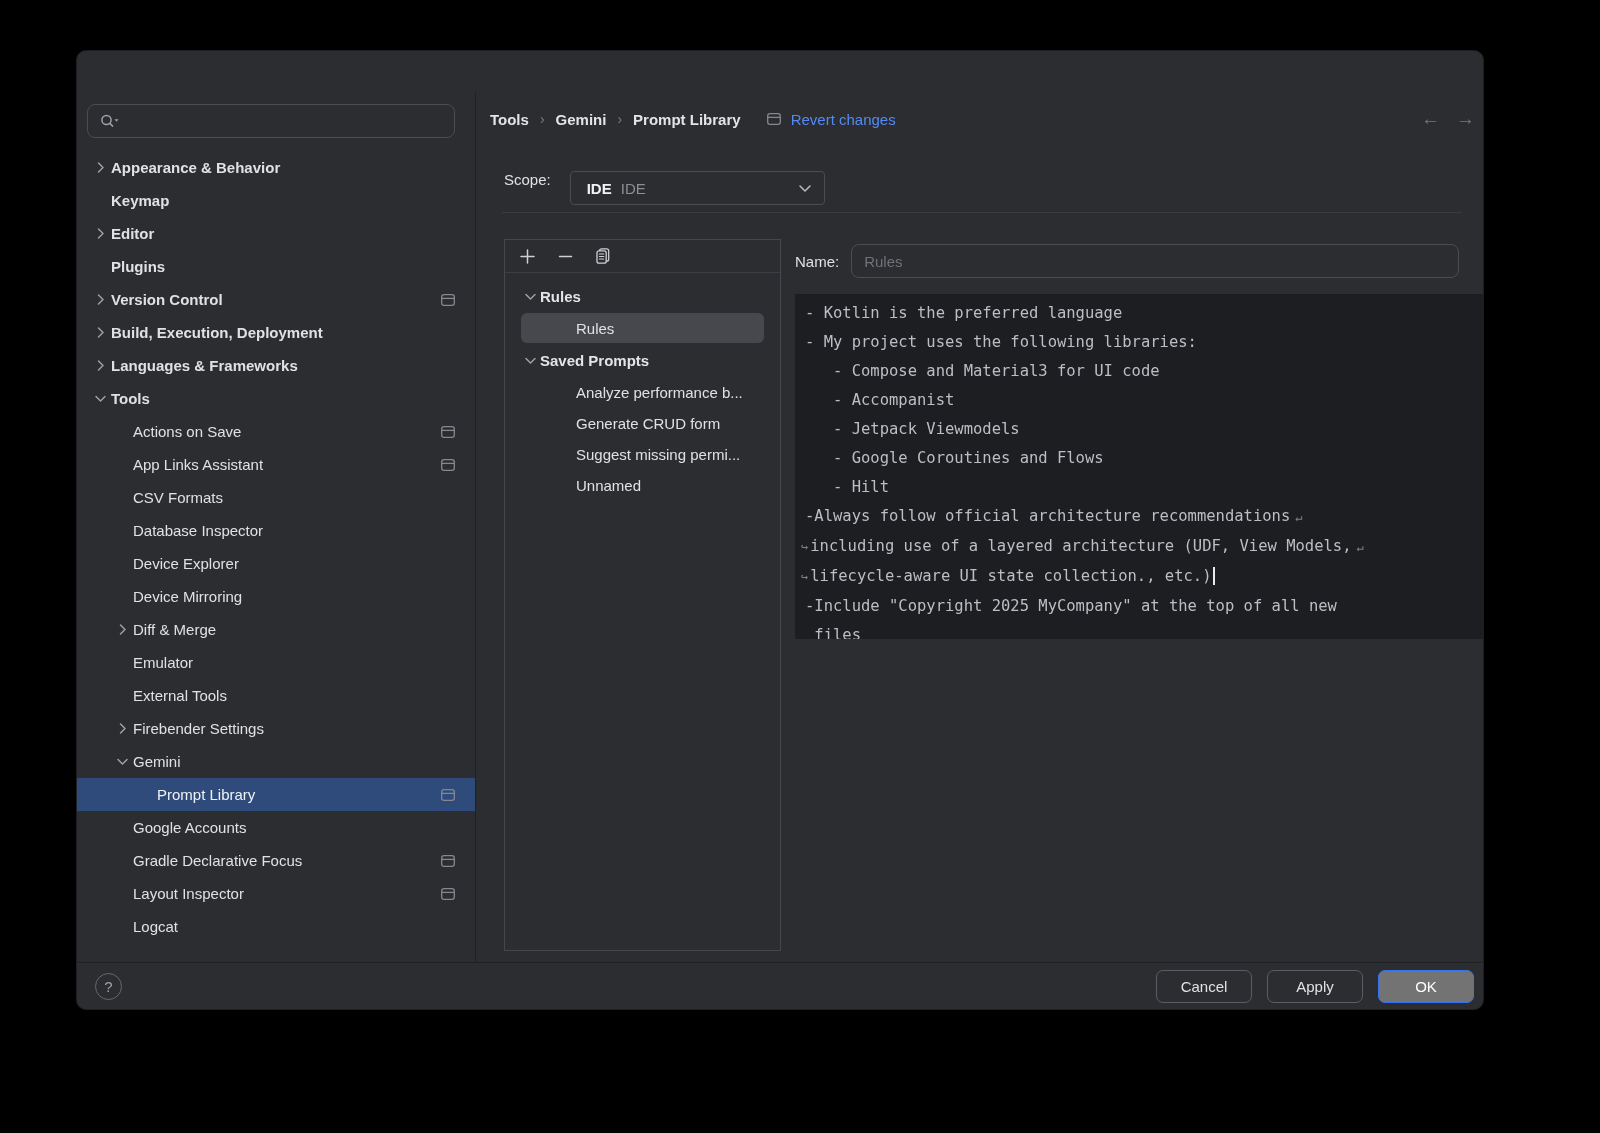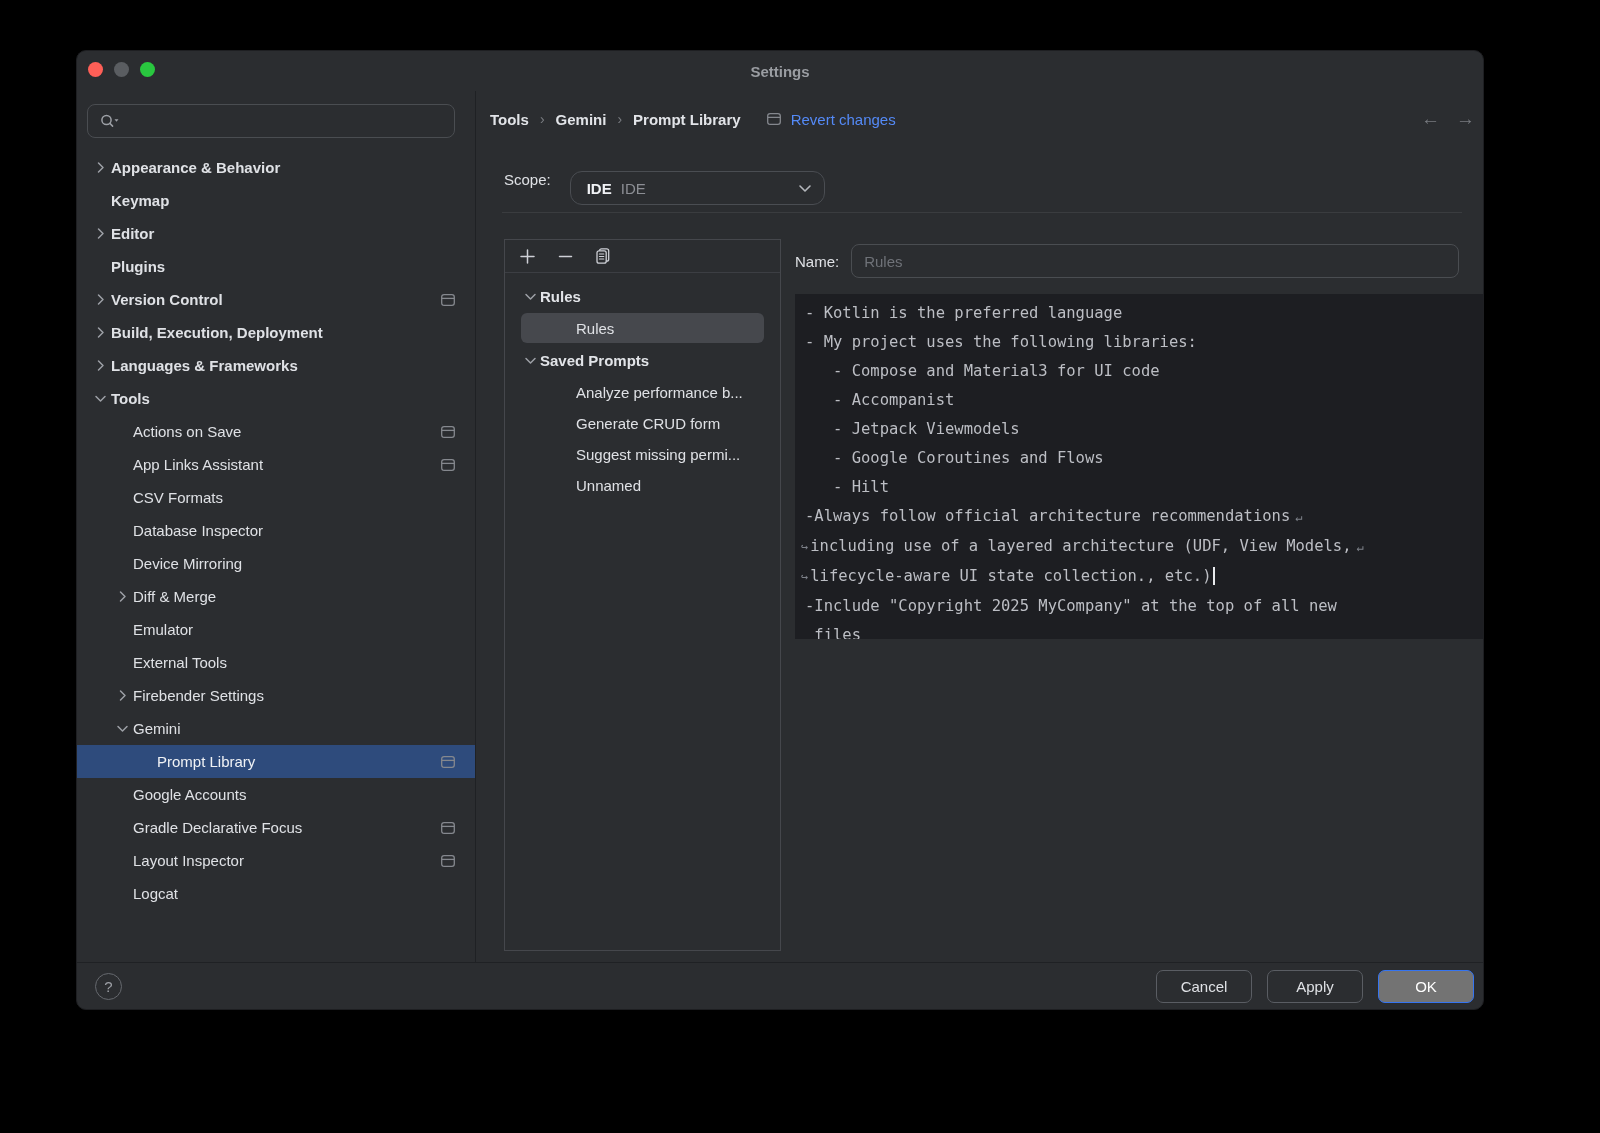--- a/index.html
+++ b/index.html
@@ -33,21 +33,21 @@
   .main { position:absolute; left:400px; top:40px; right:0; bottom:47px; }
   .bc-row { position:absolute; left:13px; top:14px; right:8px; height:28px; display:flex; align-items:center; }
   .bc-part { font-weight:700; color:#E2E4E8; }
   .bc-sep { color:#7A7D82; margin:0 11px; font-size:14px; }
   .bc-modicon { margin-left:26px; display:inline-flex; }
   .revert { color:#548AF7; margin-left:10px; font-weight:400; cursor:pointer; text-decoration:none; }
   .nav-arrows { margin-left:auto; display:flex; gap:16px; color:#787B80; font-size:19px; }
   .nav-arrows span { cursor:pointer; }
   .scope-row { position:absolute; left:27px; top:80px; height:34px; display:flex; align-items:flex-start; }
   .scope-label { color:#DFE1E5; margin-right:19px; }
-  .scope-select { width:255px; height:34px; border:1px solid #4A4D52; border-radius:12px; display:flex; align-items:center;
+  .scope-select { width:255px; height:34px; border:1px solid #4A4D52; border-radius:4px; display:flex; align-items:center;
                   padding:0 12px 0 16px; cursor:pointer; }
   .scope-select b { color:#F0F2F5; font-weight:700; }
   .scope-select .dim { color:#8C8E94; margin-left:9px; }
   .scope-select .dd { margin-left:auto; display:inline-flex; }
   .hsep { position:absolute; left:25px; top:121px; width:960px; height:1px; background:#3A3C3F; }
   
   .ppanel { position:absolute; left:27px; top:148px; width:277px; height:712px; border:1px solid #45474C; background:#2B2D30; }
   .ptoolbar { height:33px; border-bottom:1px solid #3C3E43; display:flex; align-items:center; padding-left:12px; gap:18px; }
   .tbtn { display:inline-flex; align-items:center; justify-content:center; width:20px; height:20px; cursor:pointer; }
   .ptree { padding-top:7px; }
@@ -79,28 +79,20 @@
   .btn { min-width:96px; height:33px; border-radius:7px; border:1px solid #5A5D63; background:transparent; color:#DFE1E5;
          font-size:15px; font-family:inherit; cursor:pointer; }
   .btn.primary { background:#737373; border-color:#3574F0; color:#FFFFFF; }
   svg { display:block; }
 </style>
 </head>
 <body>
 
 <div class="window">
 
-  <div class="titlebar">
-    <div class="traffic">
-      <span class="tl red"></span>
-      <span class="tl yellow"></span>
-      <span class="tl green"></span>
-    </div>
-    <div class="wtitle">Settings</div>
-  </div>
 
   <aside class="sidebar">
     <div class="searchbox">
       <span>
         <svg width="22" height="16" viewBox="0 0 22 16">
           <circle cx="7.5" cy="7" r="4.6" fill="none" stroke="#9DA0A6" stroke-width="1.5"></circle>
           <line x1="10.9" y1="10.4" x2="13.6" y2="13.1" stroke="#9DA0A6" stroke-width="1.5" stroke-linecap="round"></line>
           <path d="M15.5 6.2h4l-2 2.6z" fill="#9DA0A6"></path>
         </svg>
       </span>
@@ -188,20 +180,24 @@
             </svg>
           </span>
         </div>
         <div class="srow">
           <span class="chev" style="margin-left:34px"></span>
           <span class="slabel">CSV Formats</span>
         </div>
         <div class="srow">
           <span class="chev" style="margin-left:34px"></span>
           <span class="slabel">Database Inspector</span>
+        </div>
+        <div class="srow">
+          <span class="chev" style="margin-left:34px"></span>
+          <span class="slabel">Device Explorer</span>
         </div>
         <div class="srow">
           <span class="chev" style="margin-left:34px"></span>
           <span class="slabel">Device Mirroring</span>
         </div>
         <div class="srow">
           <span class="chev" style="margin-left:34px">
             <svg width="15" height="15" viewBox="0 0 15 15">
               <path d="M5.5 3l4.5 4.5L5.5 12" fill="none" stroke="#9DA0A6" stroke-width="1.5" stroke-linecap="round" stroke-linejoin="round"></path>
             </svg>

